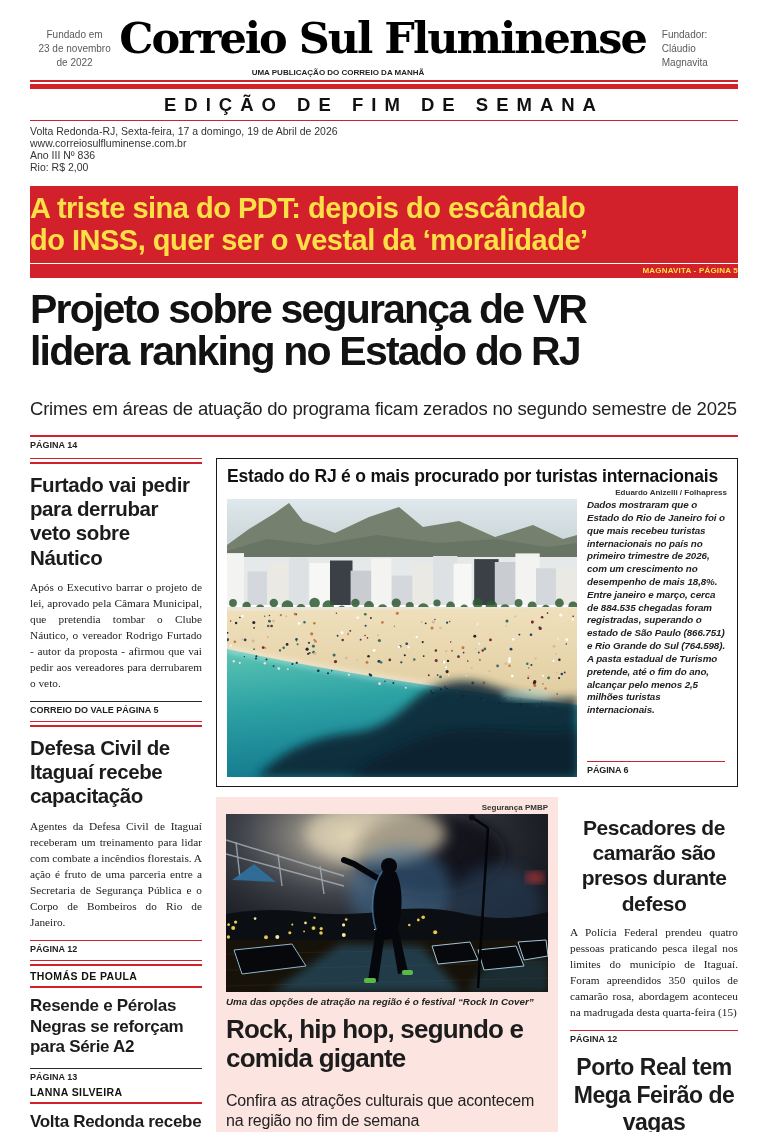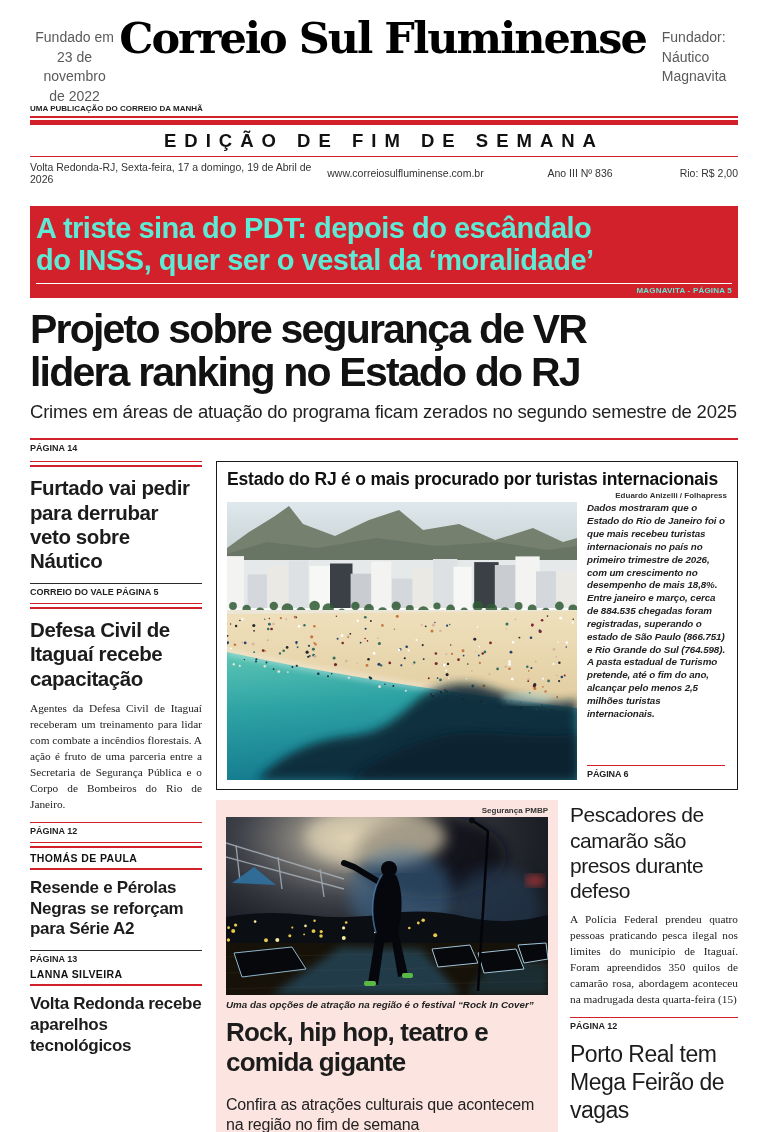--- a/index.html
+++ b/index.html
@@ -6,44 +6,44 @@
   *{ box-sizing:border-box; margin:0; padding:0; }
   html,body{ width:768px; }
   body{
     height:1132px; overflow:hidden; background:#fff; color:var(--ink);
     font-family:"Liberation Sans", sans-serif; position:relative;
   }
   .page{ padding:8px 30px 0; }
 
   
   .masthead{ display:flex; justify-content:space-between; align-items:flex-start; padding-top:6px; }
-  .m-side{ width:110px; font-size:14px; color:#5a5a5a; line-height:1.4; padding-top:14px; }
+  .m-side{ width:110px; font-size:10px; color:#5a5a5a; line-height:1.4; padding-top:14px; }
   .m-side.left{ text-align:center; }
   .m-side.right{ text-align:left; padding-left:16px; }
   .m-title{
     font-family:"DejaVu Serif", serif; font-weight:bold; font-size:43px;
     letter-spacing:-2px; color:#000; line-height:1.05; white-space:nowrap; padding-top:2px;
   }
-  .pub-note{ text-align:left; font-size:8px; font-weight:bold; color:#222; padding-right:92px; margin-top:-2px; }
+  .pub-note{ text-align:center; font-size:8px; font-weight:bold; color:#222; padding-right:92px; margin-top:-2px; }
   .rule-masthead{ border-top:2px solid var(--red); border-bottom:5px solid var(--red); height:9px; margin-top:3px; }
   .edition{ text-align:center; font-weight:bold; font-size:18.5px; letter-spacing:8px; padding:5px 0 4px; color:#111; }
   .rule-thin-red{ border-top:1.5px solid var(--red); }
-  .dateline{ display:flex; align-items:center; font-size:10.5px; color:#333; padding:4px 0 5px; }
+  .dateline{ display:flex; align-items:flex-start; font-size:10.5px; color:#333; padding:4px 0 5px;flex-direction:column; }
   .dl-loc{ flex:1.35; } .dl-web{ flex:1; } .dl-issue{ flex:.6; } .dl-price{ text-align:right; }
 
   
-  .banner{ background:var(--red); color:#5eead4; padding:7px 6px 3px; margin-top:16px; }
+  .banner{ background:var(--red); color:#fde047; padding:7px 0 3px; margin-top:8px; }
   .banner-line{ font-weight:bold; font-size:29px; line-height:1.1; letter-spacing:-.5px; }
   .banner-underline{ border-top:1.5px solid #fff; margin-top:6px; }
   .banner-kicker{ text-align:right; font-size:8px; font-weight:bold; letter-spacing:.2px; padding-top:2px; }
 
   
   .lead{ margin-top:10px; }
   .lead-line{ font-weight:bold; font-size:41px; letter-spacing:-1.8px; line-height:1.04; color:#121212; }
-  .lead-sub{ font-size:18.5px; letter-spacing:-.2px; color:#222; margin-top:8px; }
+  .lead-sub{ font-size:18.5px; letter-spacing:-.2px; color:#222; margin-top:25px; }
   .lead-rule{ border-top:2px solid var(--red); margin-top:15px; }
   .page-ref{ font-size:9px; font-weight:bold; color:#222; padding-top:3px; }
 
   
   .content{ display:flex; gap:14px; margin-top:8px; }
   .col-left{ width:172px; flex:none; }
   .col-main{ flex:1; min-width:0; }
 
   .sec-rule{ border-top:1.5px solid var(--red); border-bottom:2.5px solid var(--red); height:6px; }
   .art-title{ font-size:20.5px; font-weight:bold; line-height:1.18; letter-spacing:-.4px; color:#1c1c1c; margin:9px 0 9px; }
@@ -63,40 +63,40 @@
   .tourism-text{ width:138px; flex:none; font-style:italic; font-weight:bold; font-size:9.8px; line-height:1.31; color:#222; letter-spacing:-.1px; display:flex; flex-direction:column; }
   .tourism-text .grow{ flex:1; }
 
   
   .lower{ display:flex; gap:12px; margin-top:10px; }
   .culture-panel{ width:342px; flex:none; background:var(--pink); padding:5px 10px 10px; }
   .caption{ font-style:italic; font-weight:bold; font-size:9.8px; color:#222; margin-top:4px; }
   .culture-title{ font-size:26px; font-weight:bold; letter-spacing:-.8px; line-height:1.12; color:#1c1c1c; margin-top:8px; }
   .culture-sub{ font-size:16px; line-height:1.25; letter-spacing:-.2px; color:#222; margin-top:18px; }
   .col-right{ flex:1; min-width:0; }
-  .right-title{ font-size:21px; font-weight:normal; line-height:1.2; letter-spacing:-.5px; color:#1c1c1c; margin:2px 0 8px; }
+  .right-title{ font-size:21px; font-weight:bold; line-height:1.2; letter-spacing:-.5px; color:#1c1c1c; margin:18px 0 8px;text-align:center; }
   .right-title.big{ font-size:23px; margin-top:10px; }
 
   svg{ display:block; }
 </style>
 </head>
 <body>
 
 <div class="page">
 
   <div class="masthead">
     <div class="m-side left">
       <div>Fundado em</div>
       <div>23 de novembro</div>
       <div>de 2022</div>
     </div>
     <div class="m-title">Correio Sul Fluminense</div>
     <div class="m-side right">
       <div>Fundador:</div>
-      <div>Náutico Magnavita</div>
+      <div>Cláudio Magnavita</div>
     </div>
   </div>
   <div class="pub-note">UMA PUBLICAÇÃO DO CORREIO DA MANHÃ</div>
 
   <div class="rule-masthead"></div>
   <div class="edition">EDIÇÃO DE FIM DE SEMANA</div>
   <div class="rule-thin-red"></div>
 
   <div class="dateline">
     <span class="dl-loc">Volta Redonda-RJ, Sexta-feira, 17 a domingo, 19 de Abril de 2026</span>
@@ -118,20 +118,21 @@
     <div class="lead-sub">Crimes em áreas de atuação do programa ficam zerados no segundo semestre de 2025</div>
     <div class="lead-rule"></div>
     <div class="page-ref">PÁGINA 14</div>
   </div>
 
   <div class="content">
 
     <div class="col-left">
       <div class="sec-rule"></div>
       <div class="art-title">Furtado vai pedir para derrubar veto sobre Náutico</div>
+      <div class="art-body">Após o Executivo barrar o projeto de lei, aprovado pela Câmara Municipal, que pretendia tombar o Clube Náutico, o vereador Rodrigo Furtado - autor da proposta - afirmou que vai pedir aos vereadores para derrubarem o veto.</div>
       <div class="ref-rule"></div>
       <div class="page-ref mb6">CORREIO DO VALE PÁGINA 5</div>
 
       <div class="sec-rule"></div>
       <div class="art-title">Defesa Civil de Itaguaí recebe capacitação</div>
       <div class="art-body">Agentes da Defesa Civil de Itaguaí receberam um treinamento para lidar com combate a incêndios florestais. A ação é fruto de uma parceria entre a Secretaria de Segurança Pública e o Corpo de Bombeiros do Rio de Janeiro.</div>
       <div class="ref-rule red"></div>
       <div class="page-ref mb6">PÁGINA 12</div>
 
       <div class="sec-rule"></div>
@@ -554,21 +555,21 @@
               <rect x="176" y="156" width="11" height="5" rx="2" fill="#58b944"></rect>
             </g>
             <g stroke="#04050a" stroke-width="2.5">
               <line x1="262" y1="14" x2="252" y2="174"></line>
                 <line x1="262" y1="14" x2="247" y2="4"></line>
             </g>
             <circle cx="246" cy="3.5" r="3" fill="#0a0c10"></circle>
             <rect x="300" y="58" width="18" height="11" fill="#b03434" opacity=".8" filter="url(#cb4)"></rect>
           </svg>
           <div class="caption">Uma das opções de atração na região é o festival “Rock In Cover”</div>
-          <div class="culture-title">Rock, hip hop, teatro e comida gigante</div>
+          <div class="culture-title">Rock, hip hop, segundo e comida gigante</div>
           <div class="culture-sub">Confira as atrações culturais que acontecem na região no fim de semana</div>
           <div class="ref-rule red"></div>
           <div class="page-ref">PÁGINA 15</div>
         </div>
 
         <div class="col-right">
           <div class="right-title">Pescadores de camarão são presos durante defeso</div>
           <div class="art-body">A Polícia Federal prendeu quatro pessoas praticando pesca ilegal nos limites do município de Itaguaí. Foram apreendidos 350 quilos de camarão rosa, abordagem aconteceu na madrugada desta quarta-feira (15)</div>
           <div class="ref-rule red"></div>
           <div class="page-ref">PÁGINA 12</div>

